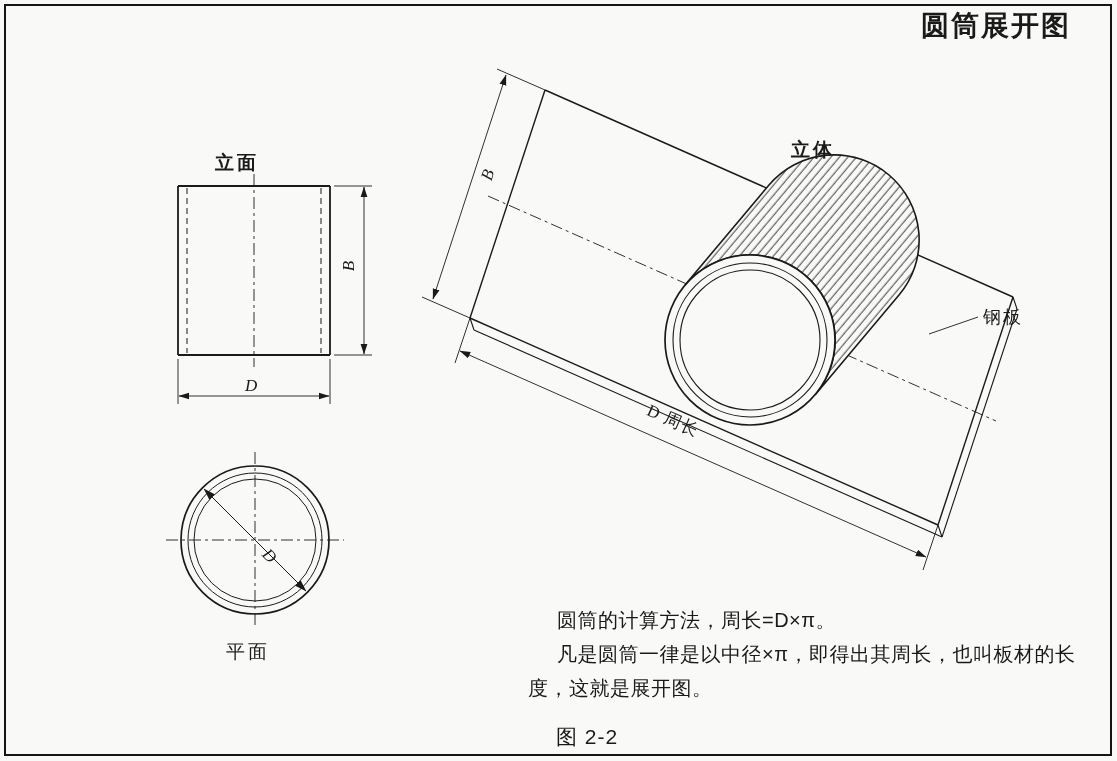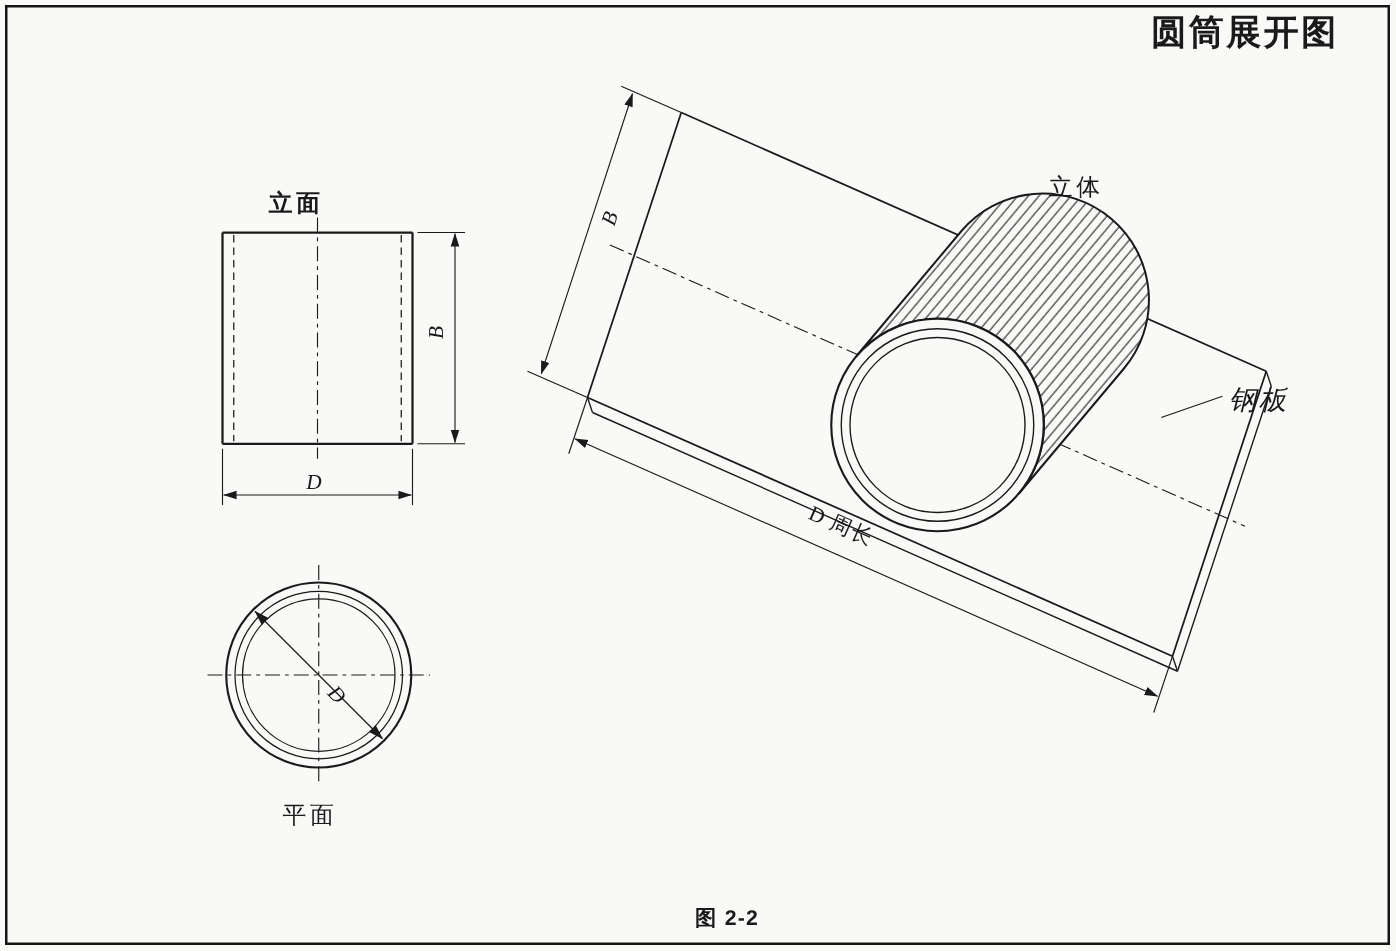--- a/index.html
+++ b/index.html
@@ -18,43 +18,43 @@
   }
   svg{position:absolute;left:0;top:0;}
   .lbl{position:absolute;white-space:nowrap;}
   .title{
     left:921px;top:7px;
     font-size:28px;font-weight:700;letter-spacing:2px;
   }
   .view-label{font-size:19px;letter-spacing:3px;}
   .lbl-elevation{left:215px;top:150px;font-weight:bold;}
   .lbl-plan{left:226px;top:639px;}
-  .lbl-solid{left:839px;top:137px;font-weight:400;text-align:right;}
-  .lbl-plate{left:983px;top:305px;font-size:22px;letter-spacing:2px;font-style:italic;}
+  .lbl-solid{left:791px;top:137px;font-weight:700;text-align:right;}
+  .lbl-plate{left:983px;top:305px;font-size:18px;letter-spacing:2px;}
   .dim{
     font-family:"Liberation Serif", serif;
     font-style:italic;font-size:17px;
   }
   .dim-elev-b{left:344px;top:256px;transform:rotate(-90deg);}
   .dim-elev-d{left:245px;top:376px;}
   .dim-plan-d{left:263px;top:546px;transform:rotate(45deg);}
   .dim-plate-b{left:483px;top:165px;transform:rotate(-72deg);}
   .dim-plate-len{
     left:648px;top:398px;
     transform:rotate(24deg);transform-origin:left center;
     font-family:"Liberation Serif", serif;font-size:17px;letter-spacing:1px;
   }
   .notes{
     position:absolute;left:528px;top:603px;width:572px;
     font-size:20px;line-height:34px;letter-spacing:0.5px;
   }
   .notes .indent{padding-left:29px;}
   .fig-caption{
     left:556px;top:723px;
-    font-size:17px;font-weight:700;letter-spacing:1px;
+    font-size:21px;font-weight:400;letter-spacing:1px;
   }
 </style>
 </head>
 <body>
 
 <div class="page">
 
   <svg width="1117" height="761" viewBox="0 0 1117 761">
     <defs>
       <marker id="arr" viewBox="0 0 10 10" refX="9.5" refY="5" markerWidth="12" markerHeight="12" orient="auto-start-reverse">
@@ -148,17 +148,22 @@
   <div class="lbl view-label lbl-plan">平面</div>
   <div class="lbl view-label lbl-solid">立体</div>
   <div class="lbl lbl-plate">钢板</div>
 
   <div class="lbl dim dim-elev-b">B</div>
   <div class="lbl dim dim-elev-d">D</div>
   <div class="lbl dim dim-plan-d">D</div>
   <div class="lbl dim dim-plate-b">B</div>
   <div class="lbl dim-plate-len">D 周长</div>
 
+  <div class="notes">
+    <div class="indent">圆筒的计算方法，周长=D×π。</div>
+    <div class="indent">凡是圆筒一律是以中径×π，即得出其周长，也叫板材的长</div>
+    <div>度，这就是展开图。</div>
+  </div>
 
   <div class="lbl fig-caption">图 2-2</div>
 
   <div class="frame"></div>
 </div>
 
 </body></html>

